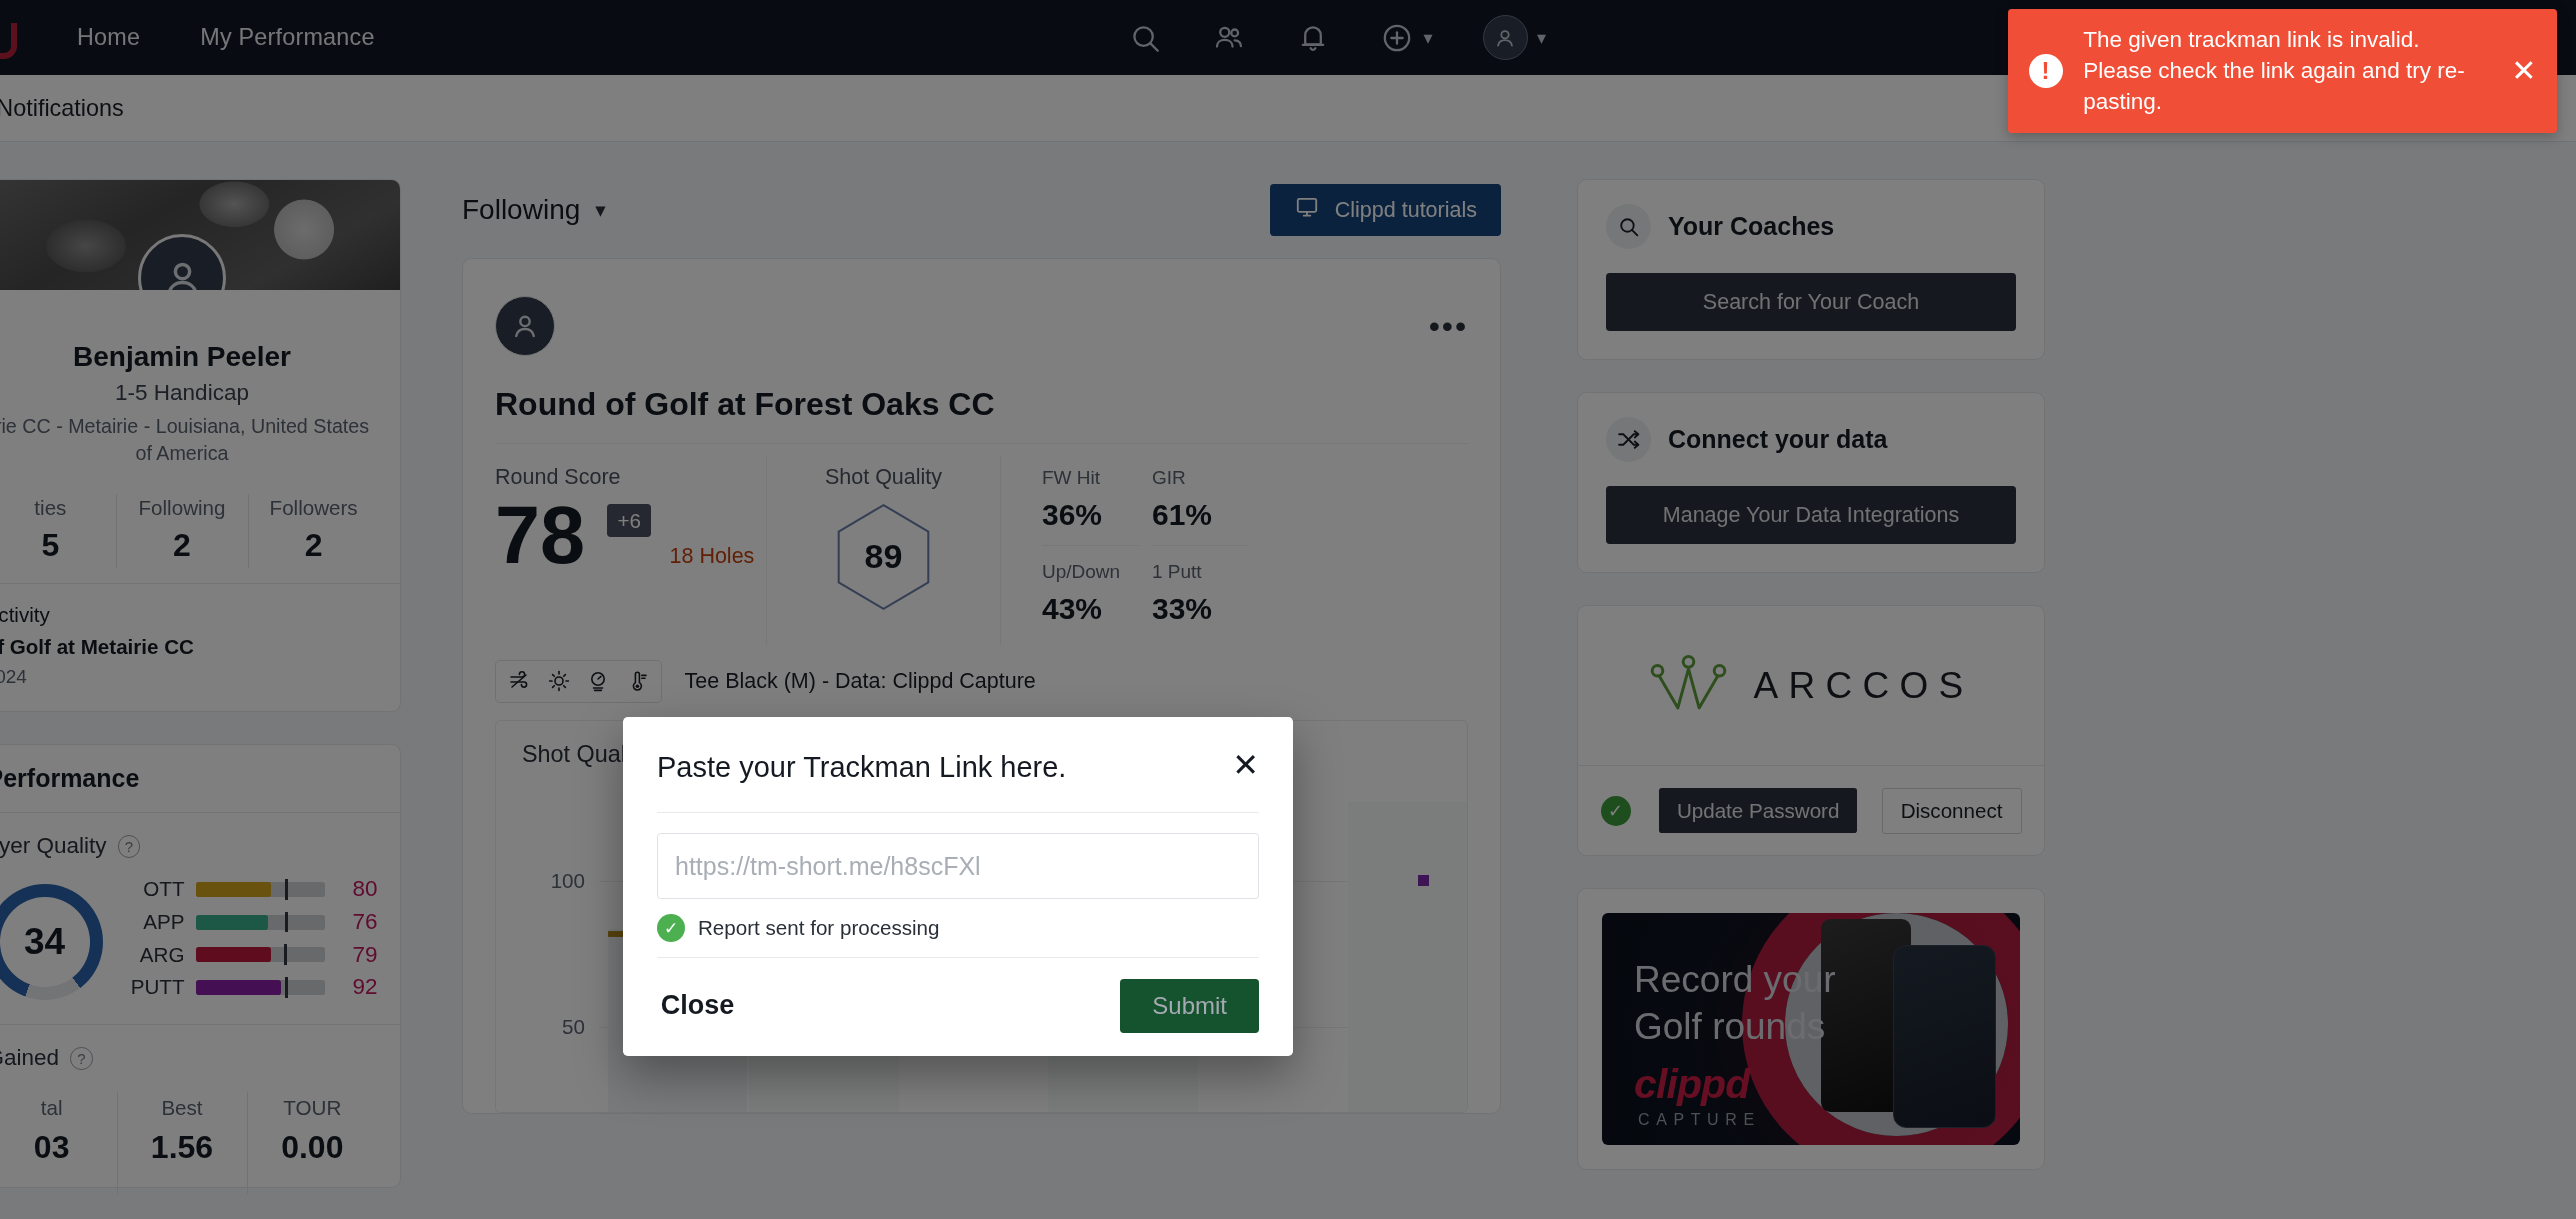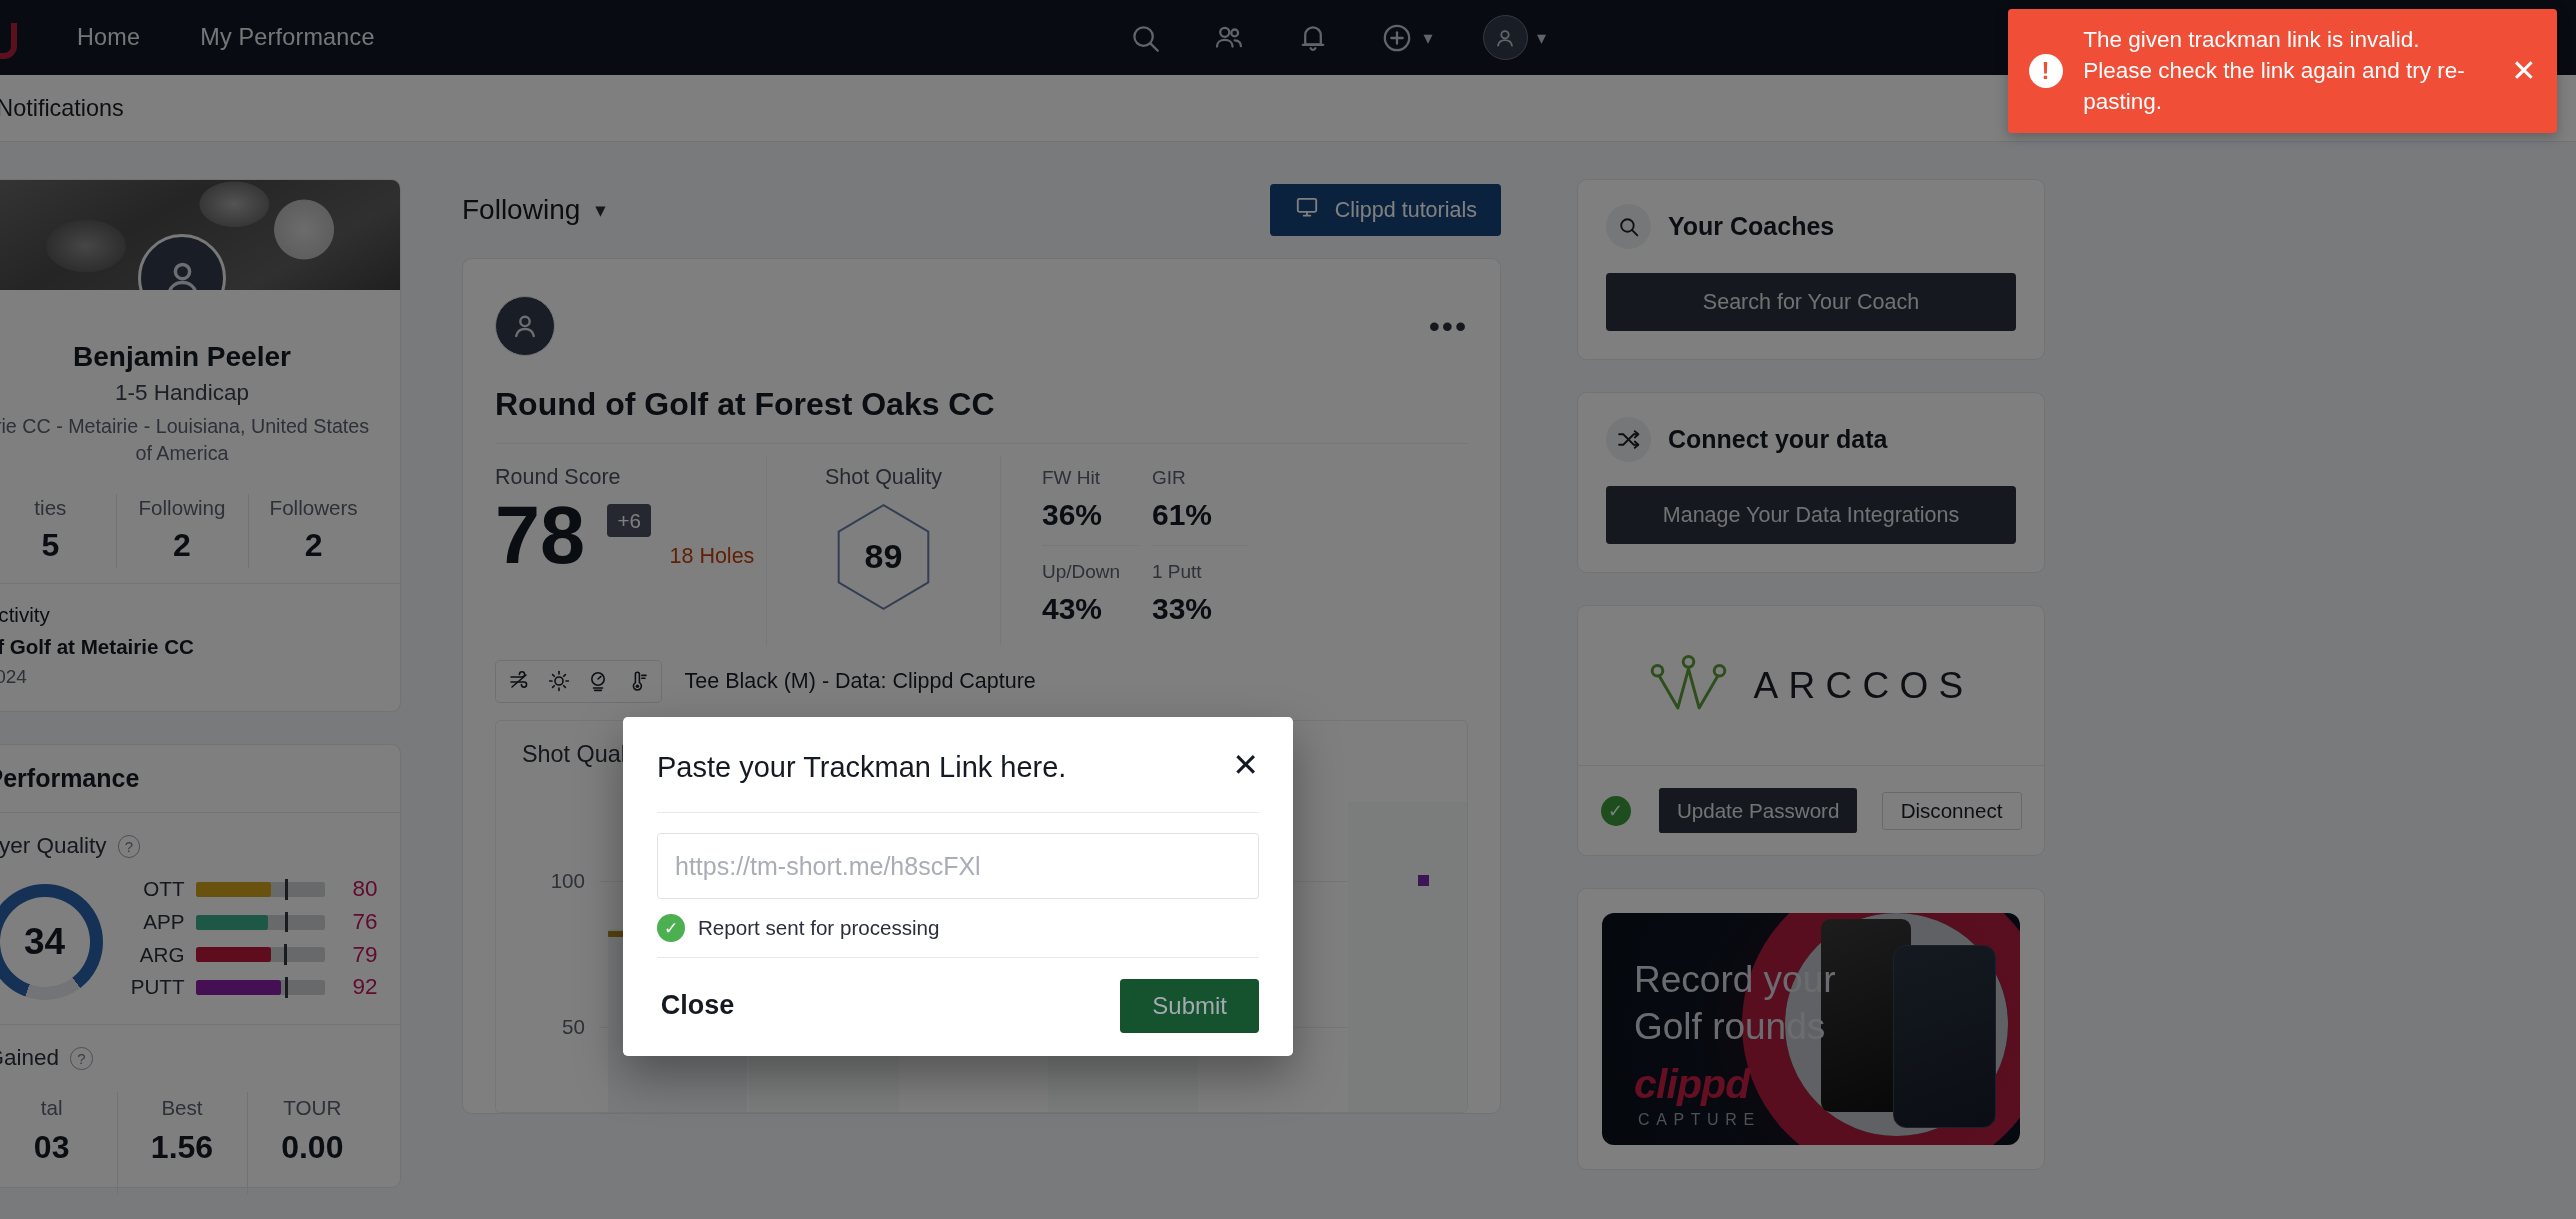--- a/index.html
+++ b/index.html
@@ -221,26 +221,26 @@
   .check-badge {
     width: 30px; height: 30px; border-radius: 50%; background: #3d9c3d;
     display: flex; align-items: center; justify-content: center; color: #fff; font-size: 18px;
   }
   .btn-dark-sm {
     margin-left: auto; background: #2b313c; color: #e3e6ea; border: none; border-radius: 2.8px;
     height: 45px; padding: 0 18px; font-size: 20.6px; cursor: pointer;
   }
   .btn-out-sm {
     margin-left: 11.2px; background: #fff; color: #1b1f27; border: 0.9px solid #cfd3d9; border-radius: 2.8px;
-    height: 38px; padding: 0 18px; font-size: 20.6px; cursor: pointer;
+    height: 46px; padding: 0 18px; font-size: 20.6px; cursor: pointer;
   }
 
   .promo-card { padding: 24px; }
   .promo-img {
-    height: 232px; border-radius: 12px; position: relative; overflow: hidden;
+    height: 232px; border-radius: 6px; position: relative; overflow: hidden;
     background: radial-gradient(circle at 62% 50%, #2a0d1c 0%, #0d1420 60%, #0a111c 100%);
   }
   .promo-ring { position: absolute; border-radius: 50%; }
   .promo-text { position: absolute; left: 32px; top: 43px; color: #d6d9de; font-size: 37px; line-height: 1.28; font-weight: 400; }
   .promo-brand { position: absolute; left: 32px; top: 148px; color: #cf1f44; font-size: 41px; font-weight: 700; font-style: italic; letter-spacing: -0.9px; }
   .promo-cap { position: absolute; left: 36px; top: 198px; color: #9aa0aa; font-size: 16px; letter-spacing: 6.6px; }
   .promo-phone {
     position: absolute; right: 24px; top: 32px; width: 103px; height: 183px;
     background: linear-gradient(160deg,#2a3342,#161d29); border-radius: 13px; border: 1.9px solid #3a4252;
   }

